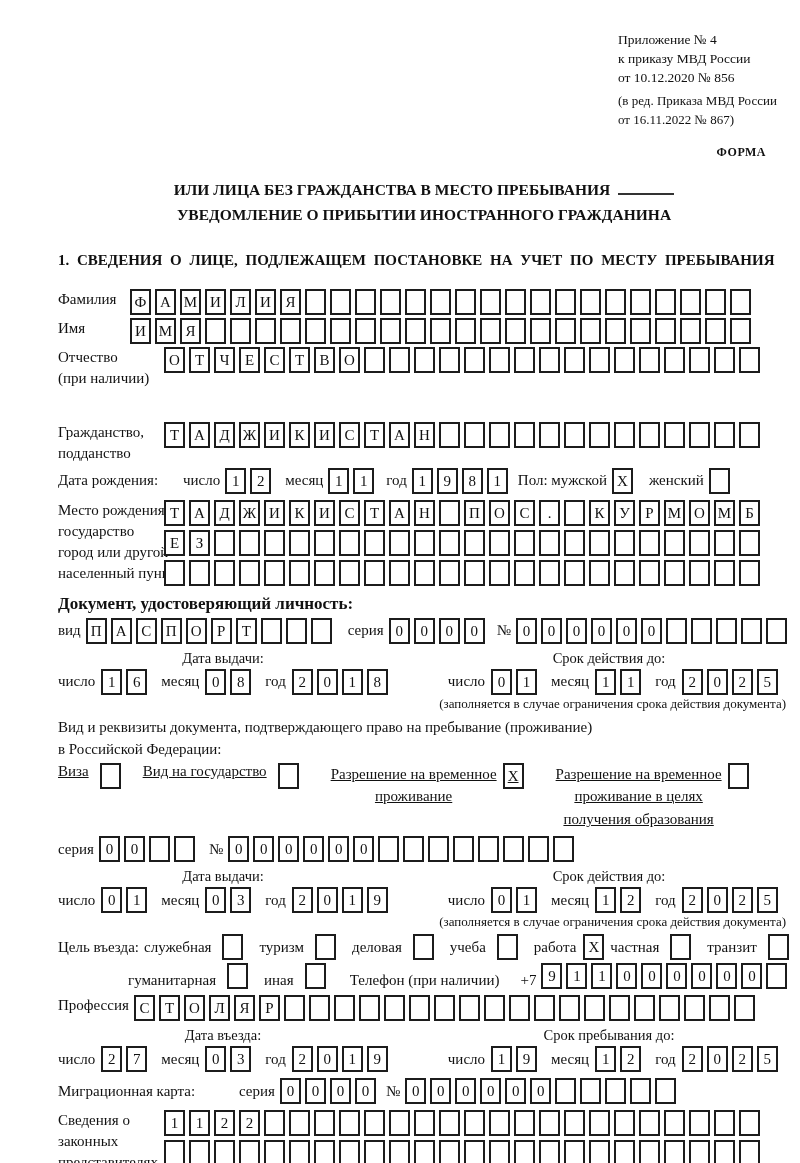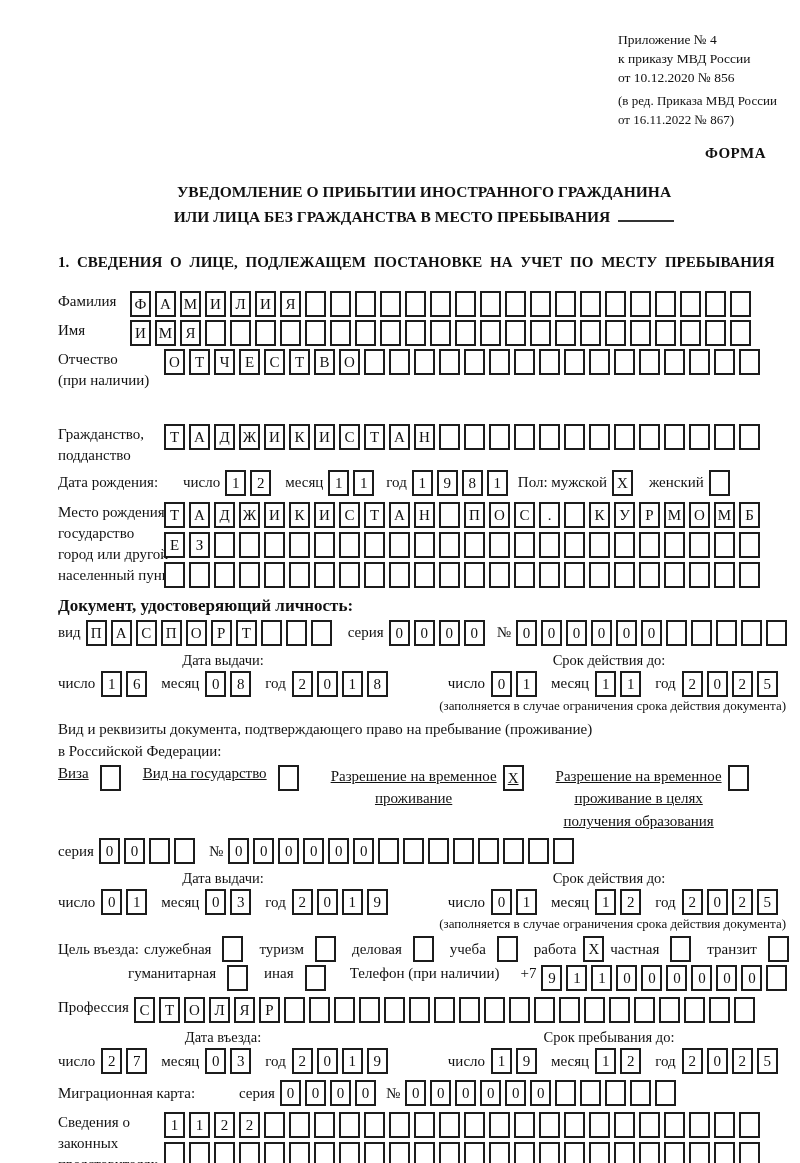--- a/index.html
+++ b/index.html
@@ -5,21 +5,21 @@
   html,body { margin:0; padding:0; background:#ffffff; }
   .page {
     width:800px; height:1163px; box-sizing:border-box;
     padding:30px 10px 0 58px; overflow:hidden;
     font-family:"Liberation Serif","DejaVu Serif",serif;
     color:#111; font-size:15px; position:relative; background:#fff;
   }
   
   .appendix { margin-left:560px; font-size:13.5px; line-height:1.42; }
   .appendix .sub { margin-top:5px; font-size:13px; }
-  .form-word { text-align:right; padding-right:24px; font-weight:bold; margin-top:16px; font-size:15px; letter-spacing:0.5px; }
+  .form-word { text-align:right; padding-right:24px; font-weight:bold; margin-top:16px; font-size:12px; letter-spacing:0.5px; }
   
   .title { text-align:center; font-weight:bold; font-size:15.5px; line-height:1.6; margin-top:18px; }
   .title-underline { display:inline-block; width:56px; border-bottom:2px solid #333; margin-left:8px; vertical-align:baseline; }
   .sec-heading { margin-top:24px; font-weight:bold; font-size:15px; word-spacing:4px; white-space:nowrap; }
   .formbody { margin-top:20px; }
   
   .frow { display:flex; align-items:flex-start; margin-bottom:3px; white-space:nowrap; }
   .flabel { flex-shrink:0; line-height:1.4; }
   .w70 { width:72px; } .w105 { width:106px; }
   
@@ -60,24 +60,24 @@
     <div>к приказу МВД России</div>
     <div>от 10.12.2020 № 856</div>
     <div class="sub">
       <div>(в ред. Приказа МВД России</div>
       <div>от 16.11.2022 № 867)</div>
     </div>
   </div>
   <div class="form-word">ФОРМА</div>
 
   <div class="title">
-    <div>УВЕДОМЛЕНИЕ О ПРИБЫТИИ ИНОСТРАННОГО ГРАЖДАНИНА</div>
     <div>
       <span>ИЛИ ЛИЦА БЕЗ ГРАЖДАНСТВА В МЕСТО ПРЕБЫВАНИЯ</span><span class="title-underline"></span>
     </div>
+    <div>УВЕДОМЛЕНИЕ О ПРИБЫТИИ ИНОСТРАННОГО ГРАЖДАНИНА</div>
   </div>
 
   <div class="sec-heading">1. СВЕДЕНИЯ О ЛИЦЕ, ПОДЛЕЖАЩЕМ ПОСТАНОВКЕ НА УЧЕТ ПО МЕСТУ ПРЕБЫВАНИЯ</div>
 
   <div class="formbody">
 
     <div class="frow">
       <div class="flabel w70">Фамилия</div>
       <div class="cells">
           <span class="cell">Ф</span>
@@ -539,21 +539,21 @@
       <span class="inline-label">частная</span>
       <span class="cells chk">
           <span class="cell"></span>
         </span>
       <span class="inline-label">транзит</span>
       <span class="cells chk">
           <span class="cell"></span>
         </span>
     </div>
 
-    <div class="frow" style="align-items:flex-start; margin-top:3px; padding-left:70px;">
+    <div class="frow" style="align-items:flex-end; margin-top:3px; padding-left:70px;">
       <span class="inline-label">гуманитарная</span>
       <span class="cells chk">
           <span class="cell"></span>
         </span>
       <span class="inline-label">иная</span>
       <span class="cells chk">
           <span class="cell"></span>
         </span>
       <span class="inline-label" style="margin-left:8px;">Телефон (при наличии)</span>
       <span class="inline-label" style="margin-left:16px;">+7</span>

